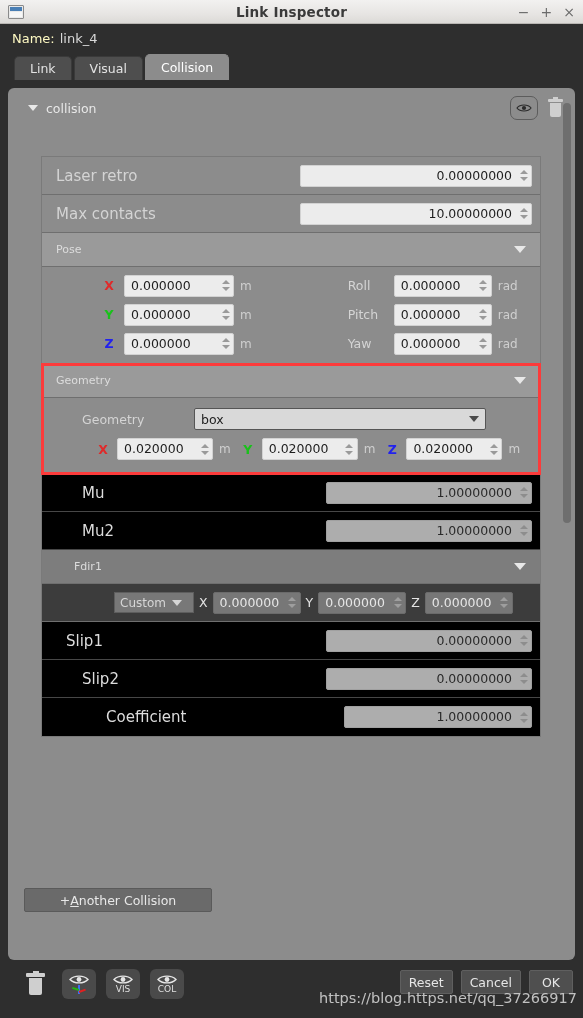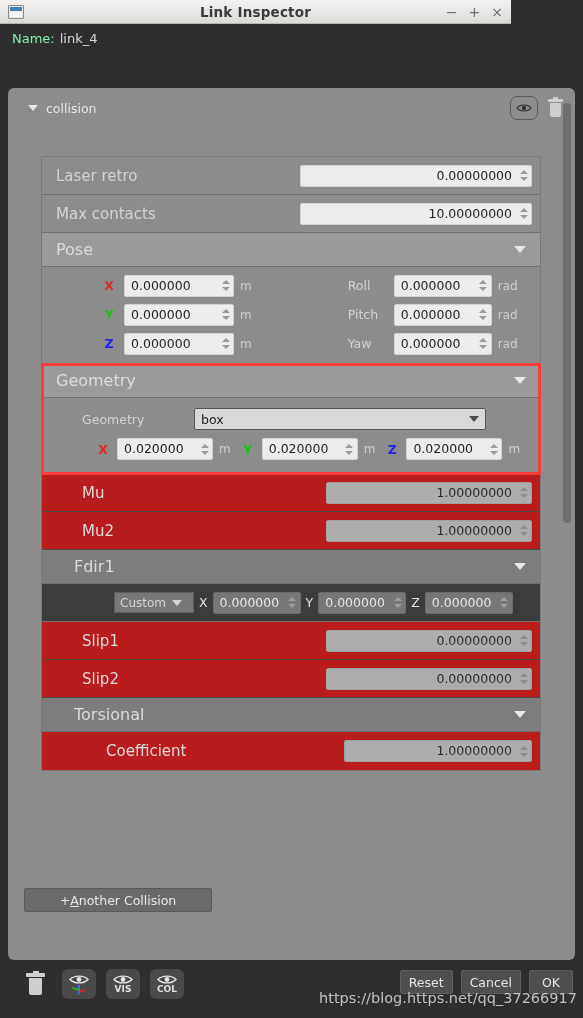--- a/index.html
+++ b/index.html
@@ -6,21 +6,21 @@
   html, body {
     width: 583px; height: 1018px;
     background: #2e2e2e;
     font-family: "DejaVu Sans", "Liberation Sans", sans-serif;
     overflow: hidden;
   }
   body { position: relative; }
 
   
   .titlebar {
-    height: 24px; width: 511px;
+    height: 24px; width: 583px;
     background: linear-gradient(to bottom, #f2f1f0 0%, #e7e5e3 60%, #dcdad7 100%);
     border-bottom: 1px solid #b9b6b3;
     display: flex; align-items: center;
     position: relative;
   }
   .win-icon { width: 16px; height: 14px; margin-left: 8px; position: relative;
     background: #e9e9e9; border: 1px solid #8a8a8a; border-radius: 1px; }
   .win-icon::before { content:""; position:absolute; left:1px; right:1px; top:1px; height:4px;
     background:#4a7fb5; }
   .win-icon::after { content:""; position:absolute; left:1px; right:1px; top:6px; bottom:1px;
@@ -36,21 +36,21 @@
     cursor: default; }
 
   
   .head {
     background: #2e2e2e; padding: 0;
   }
   .name-row {
     height: 28px; display:flex; align-items:center; padding-left:12px;
     font-size: 13px; color: #d8d8d8;
   }
-  .name-row .lbl { color:#86efac; }
+  .name-row .lbl { color:#fef9c3; }
   .name-row .val { color:#d8d8d8; margin-left:5px; }
 
   
   .tabs { height: 28px; display:flex; align-items:flex-end; padding-left:14px; gap:2px; }
   .tab {
     height: 24px; padding: 0 15px; display:flex; align-items:center;
     font-size: 12.5px; color:#e2e2e2; background:#4e4e4e;
     border-radius: 5px 5px 0 0;
     border: 1px solid #3a3a3a; border-bottom:none;
   }
@@ -93,21 +93,21 @@
     display:flex; align-items:center; height:38px;
     border-bottom:1px solid #6f6f6f;
     background:#8c8c8c;
   }
   .row .rlabel { color:#d4d4d4; font-size:15px; }
   .row .rfield { margin-left:auto; margin-right:8px; }
 
   
   .sec {
     display:flex;align-items:center;height:34px;
-    background:#9a9a9a; color:#dcdcdc; font-size:16px;
+    background:#9a9a9a; color:#dcdcdc; font-size:11px;
     border-bottom:1px solid #6f6f6f;
   }
   .sec .sname { padding-left:14px; }
   .sec.lvl2 { background:#7d7d7d; }
   .sec.lvl2 .sname { padding-left:32px; }
   .sec .caret {
     margin-left:auto; margin-right:14px;
     width:0;height:0;border-left:6px solid transparent;border-right:6px solid transparent;
     border-top:7px solid #e8e8e8;
   }
@@ -175,21 +175,21 @@
   .mini-combo {
     height:21px; background:#787878; border:1px solid #5e5e5e; border-radius:0;
     display:flex; align-items:center; padding:0 5px; gap:6px;
     font-size:12px; color:#d6d6d6;
   }
   .mini-combo .carr { width:0;height:0;border-left:5px solid transparent;border-right:5px solid transparent;
     border-top:6px solid #d6d6d6; }
   .fdir-row .ax { font-size:12.5px;color:#e4e4e4; margin:0 5px; }
 
   
-  .row.dark { background:#b91c1c; border-bottom:1px solid #474747; }
+  .row.dark { background:#000000; border-bottom:1px solid #474747; }
   .row.dark .rlabel { color:#dcdcdc; }
 
   
   .another {
     position:absolute; left:16px; top:800px; width:188px; height:24px;
     background:#6a6a6a; border:1px solid #5a5a5a; border-radius:2px;
     display:flex;align-items:center;justify-content:center;
     color:#e8e8e8;font-size:12.5px;
   }
   .another u { text-decoration: underline; }
@@ -205,21 +205,21 @@
     background:#2e2e2e;
   }
   .bi-row { display:flex; align-items:center; height:44px; padding-left:18px; gap:10px; }
   .icon-btn {
     width:34px;height:30px;background:#4a4a4a;border-radius:6px;
     display:flex;flex-direction:column;align-items:center;justify-content:center;
     position:relative;
   }
   .icon-btn.flat { background:transparent; }
   .eye-svg { display:block; }
-  .icon-btn .cap { font-size:9px;font-weight:bold;color:#e0e0e0;line-height:9px;margin-top:0px;}
+  .icon-btn .cap { font-size:9px;font-weight:normal;color:#e0e0e0;line-height:9px;margin-top:0px;}
   .triad { position:relative; width:14px; height:10px; }
   .triad i { position:absolute; display:block; }
   .triad .ax-z { left:6px; top:0; width:2px; height:9px; background:#3b6ef5; }
   .triad .ax-y { left:0px; top:4px; width:7px; height:2px; background:#22b512;
     transform: rotate(18deg); transform-origin: right center;}
   .triad .ax-x { left:7px; top:6px; width:7px; height:2px; background:#e02020;
     transform: rotate(-20deg); transform-origin:left center;}
 
   .btns { position:absolute; right:10px; top:8px; display:flex; gap:8px; }
   .dlg-btn {
@@ -245,20 +245,25 @@
     <span>−</span>
     <span>+</span>
     <span>×</span>
   </div>
 </div>
 
 <div class="head">
   <div class="name-row">
     <span class="lbl">Name:</span>
     <span class="val">link_4</span>
+  </div>
+  <div class="tabs">
+    <div class="tab">Link</div>
+    <div class="tab">Visual</div>
+    <div class="tab active">Collision</div>
   </div>
 </div>
 
 <div class="panel">
   <div class="panel-inner">
 
     <div class="collision-header">
       <span class="caret-down"></span>
       <span>collision</span>
       <span class="spacer"></span>
@@ -473,21 +478,21 @@
         <span class="spin dark" style="width:88px">
           <span class="v">0.000000</span>
           <span class="arrows">
               <i class="up"></i>
               <i class="dn"></i>
             </span>
         </span>
       </div>
 
       <div class="row dark">
-        <span class="rlabel" style="padding-left:40px">Slip1</span>
+        <span class="rlabel" style="padding-left:24px">Slip1</span>
         <span class="rfield">
           <span class="spin grey" style="width:206px">
             <span class="v">0.00000000</span>
             <span class="arrows">
                 <i class="up"></i>
                 <i class="dn"></i>
               </span>
           </span>
         </span>
       </div>
@@ -498,24 +503,20 @@
           <span class="spin grey" style="width:206px">
             <span class="v">0.00000000</span>
             <span class="arrows">
                 <i class="up"></i>
                 <i class="dn"></i>
               </span>
           </span>
         </span>
       </div>
 
-      <div class="sec lvl2">
-        <span class="sname">Torsional</span>
-        <span class="caret"></span>
-      </div>
       <div class="row dark" style="border-bottom:none">
         <span class="rlabel" style="padding-left:64px">Coefficient</span>
         <span class="rfield">
           <span class="spin grey" style="width:188px">
             <span class="v">1.00000000</span>
             <span class="arrows">
                 <i class="up"></i>
                 <i class="dn"></i>
               </span>
           </span>

